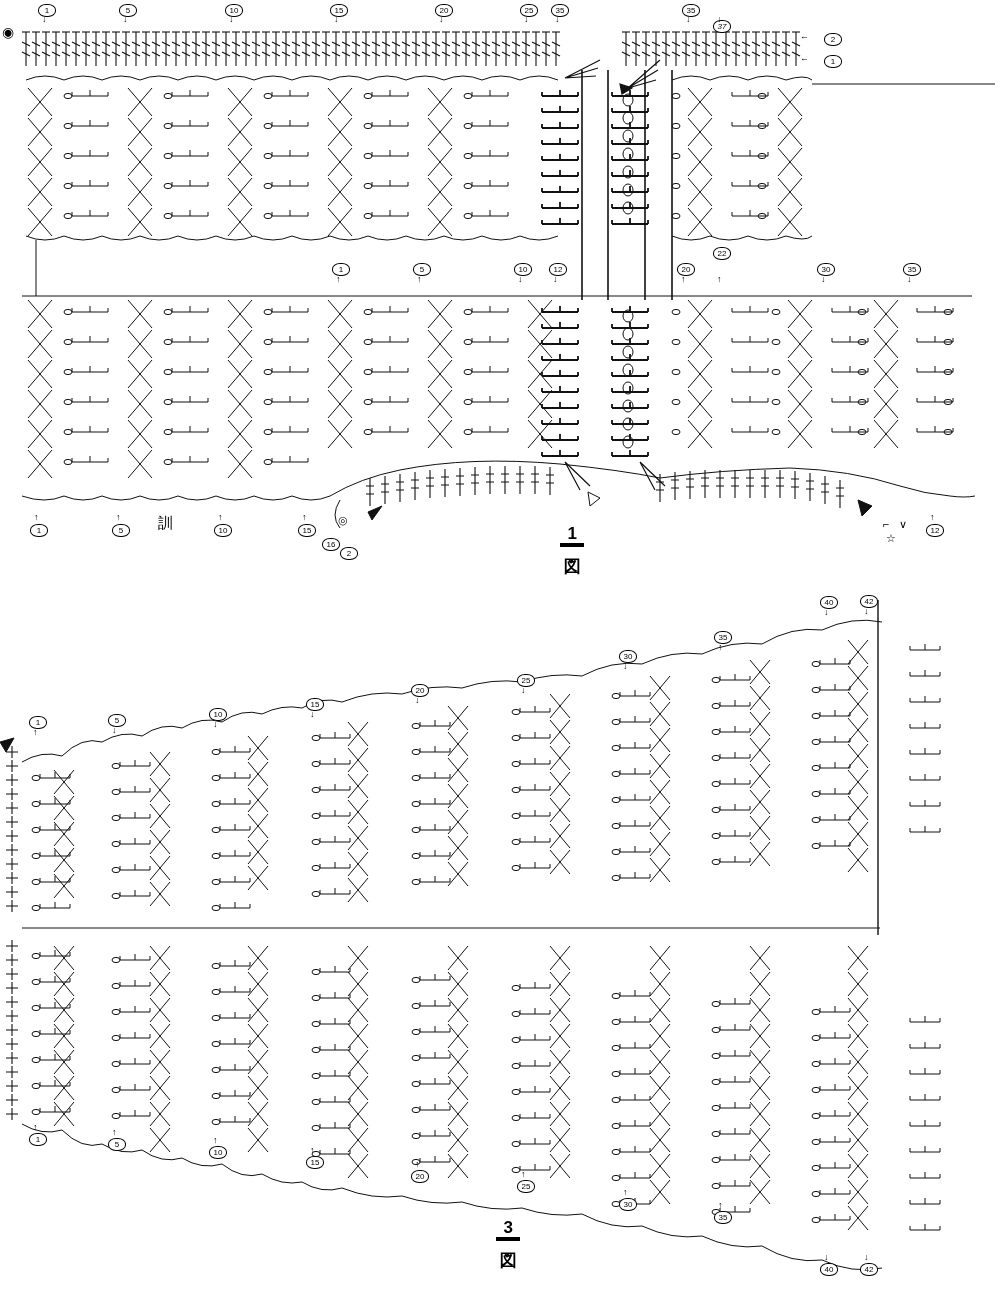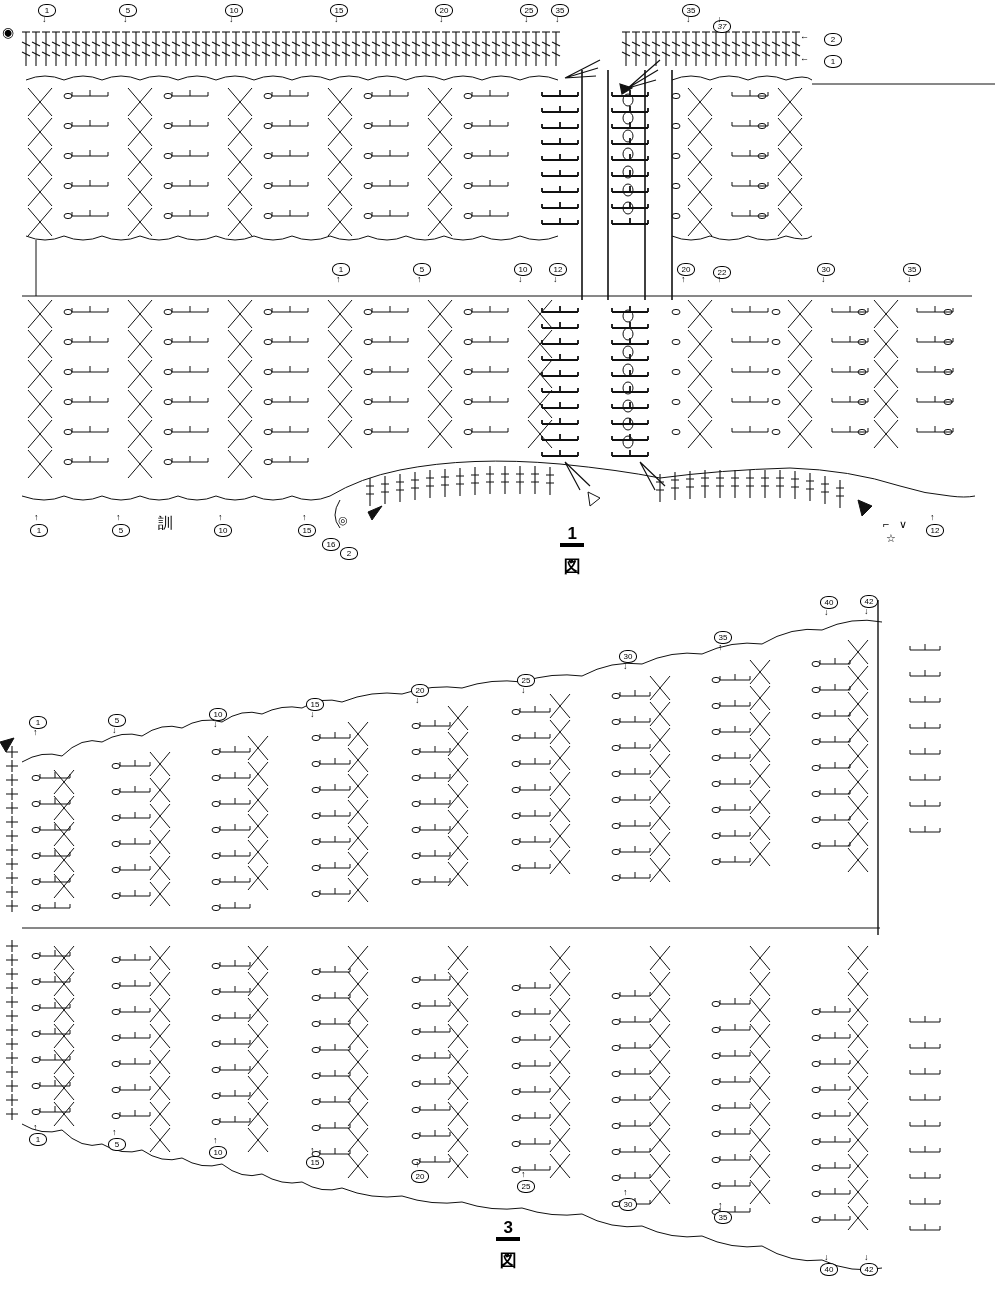--- a/index.html
+++ b/index.html
@@ -1219,21 +1219,21 @@
 <div class="numcircle" style="left:824px; top:33px;">2</div>
 <div class="numcircle" style="left:824px; top:55px;">1</div>
 <div class="tick" style="left:800px; top:31px;">←</div>
 <div class="tick" style="left:800px; top:53px;">←</div>
 
 <div class="numcircle" style="left:332px; top:263px;">1</div>
 <div class="numcircle" style="left:413px; top:263px;">5</div>
 <div class="numcircle" style="left:514px; top:263px;">10</div>
 <div class="numcircle" style="left:549px; top:263px;">12</div>
 <div class="numcircle" style="left:677px; top:263px;">20</div>
-<div class="numcircle" style="left:713px; top:266px;">22</div>
+<div class="numcircle" style="left:713px; top:247px;">22</div>
 <div class="numcircle" style="left:817px; top:263px;">30</div>
 <div class="numcircle" style="left:903px; top:263px;">35</div>
 <div class="tick" style="left:336px; top:274px;">↑</div>
 <div class="tick" style="left:417px; top:274px;">↑</div>
 <div class="tick" style="left:518px; top:274px;">↓</div>
 <div class="tick" style="left:553px; top:274px;">↓</div>
 <div class="tick" style="left:681px; top:274px;">↑</div>
 <div class="tick" style="left:717px; top:274px;">↑</div>
 <div class="tick" style="left:821px; top:274px;">↓</div>
 <div class="tick" style="left:907px; top:274px;">↓</div>

